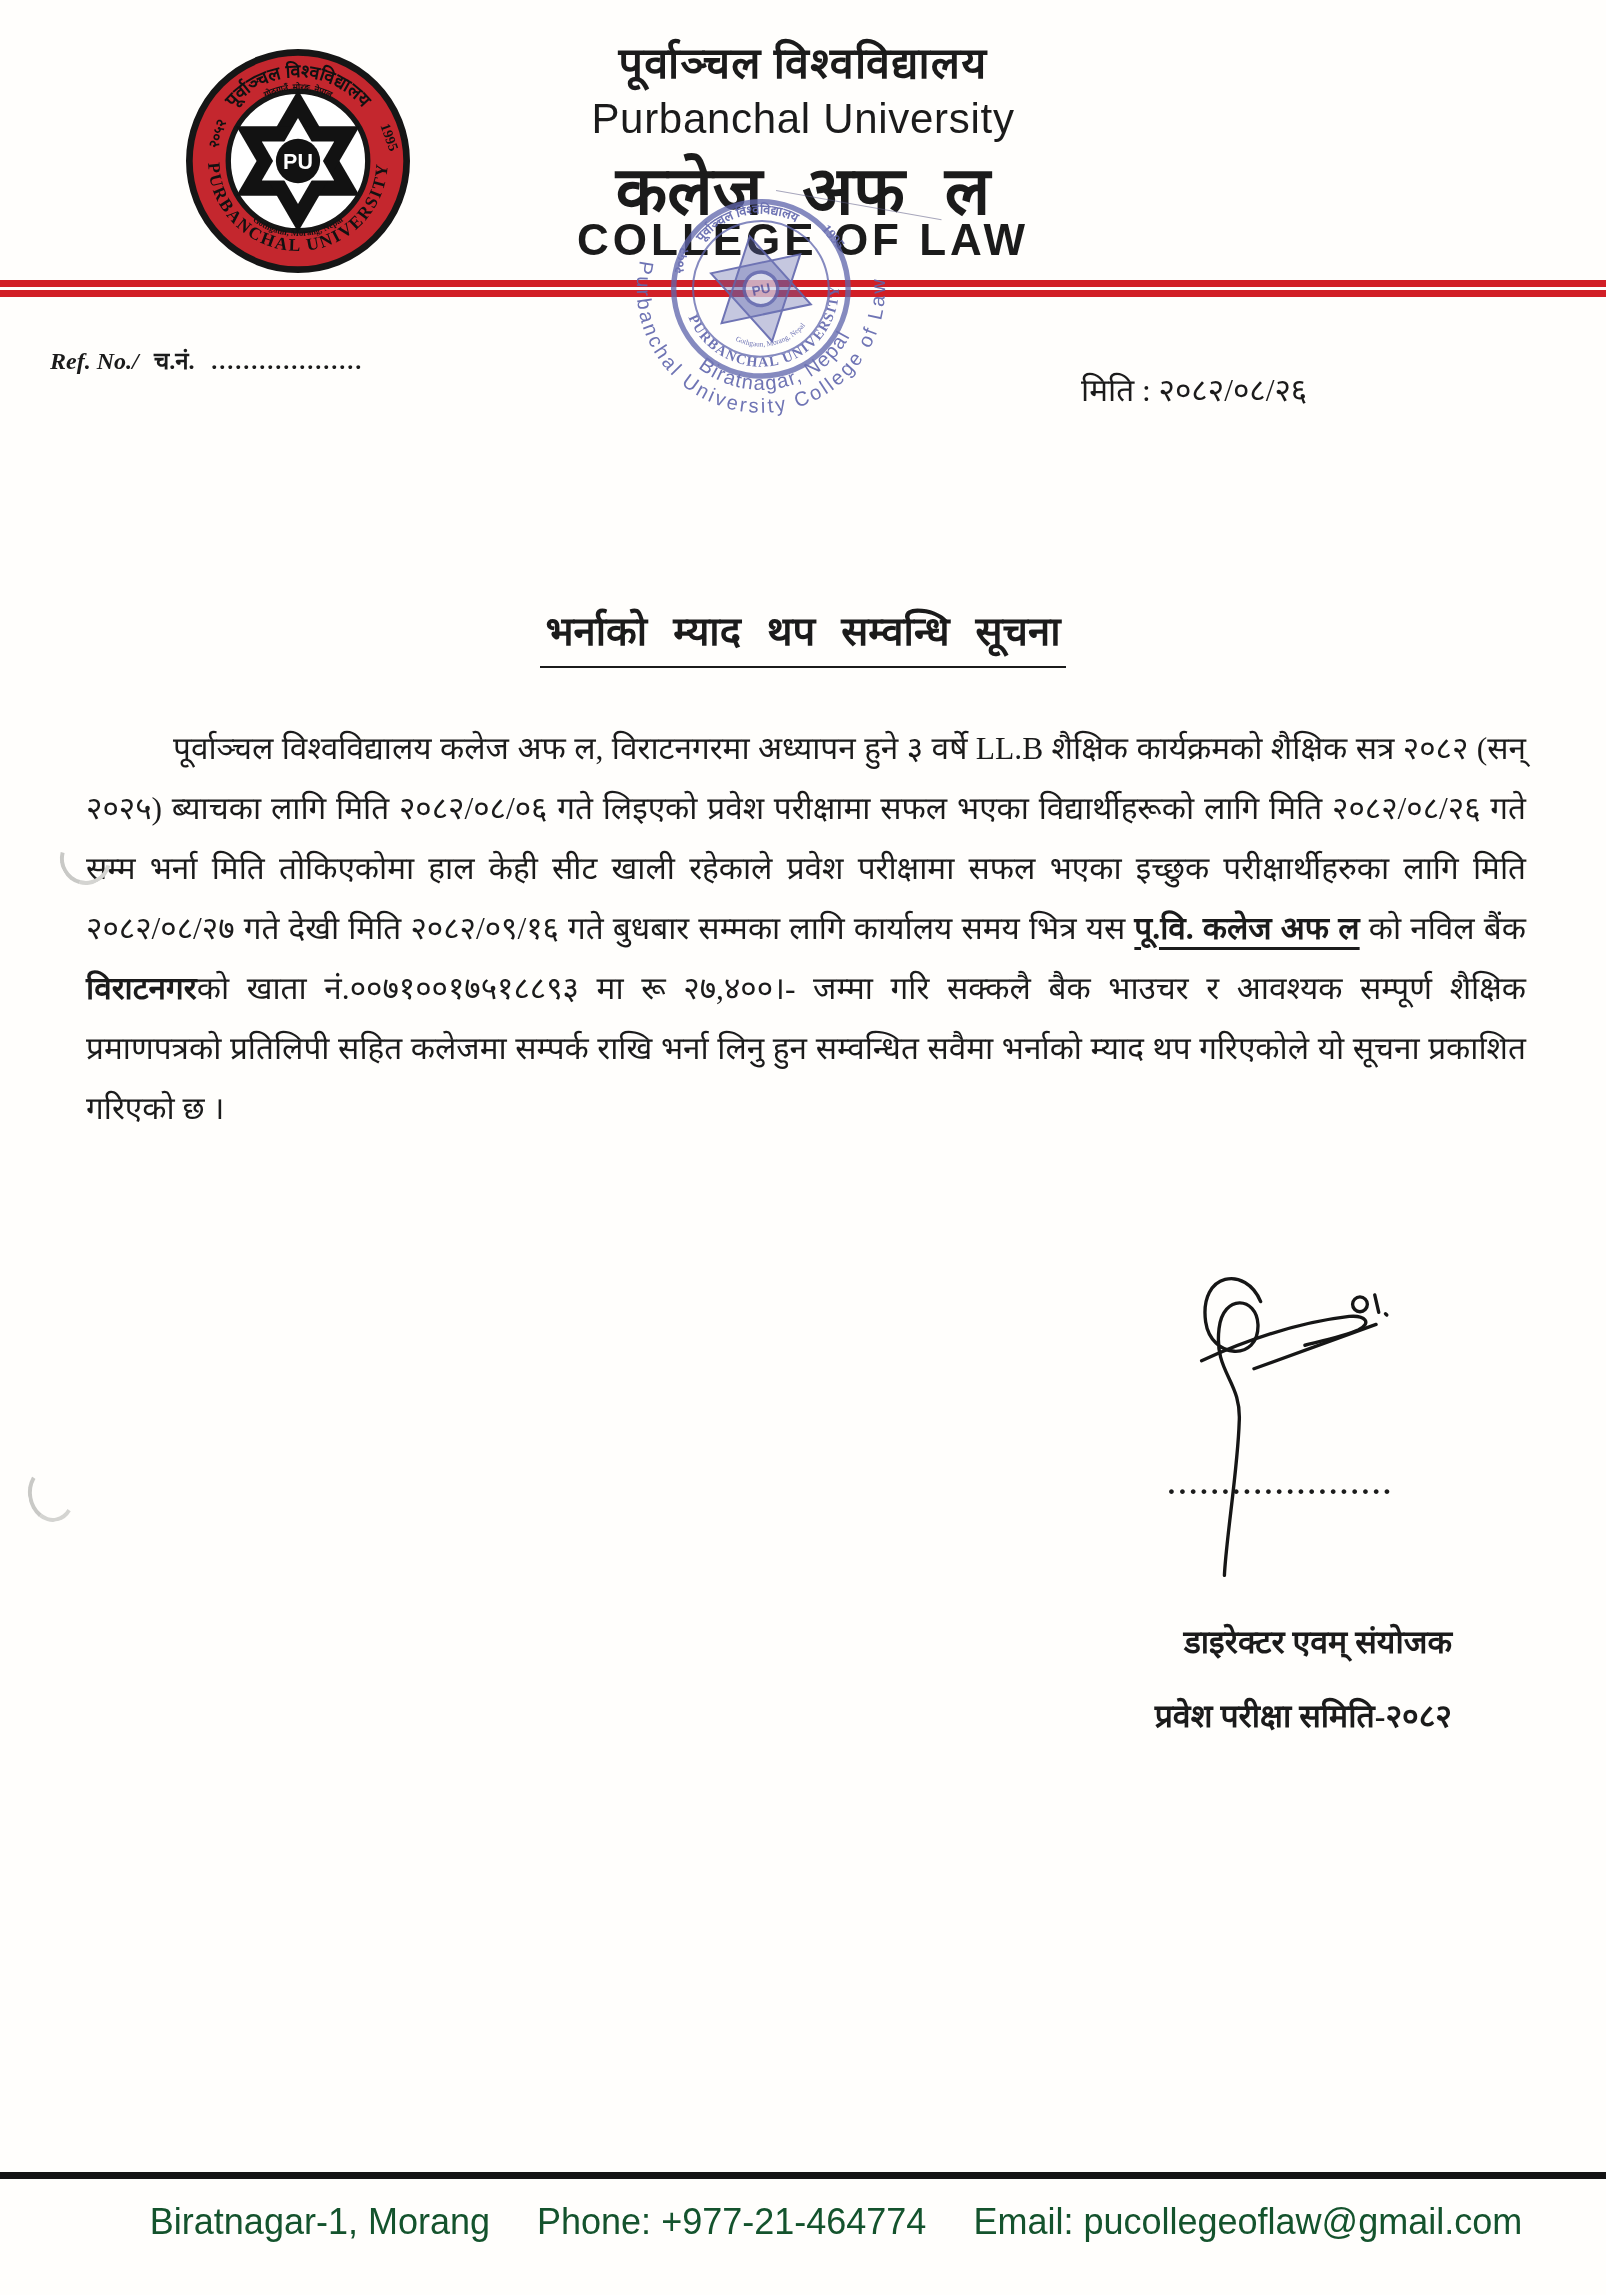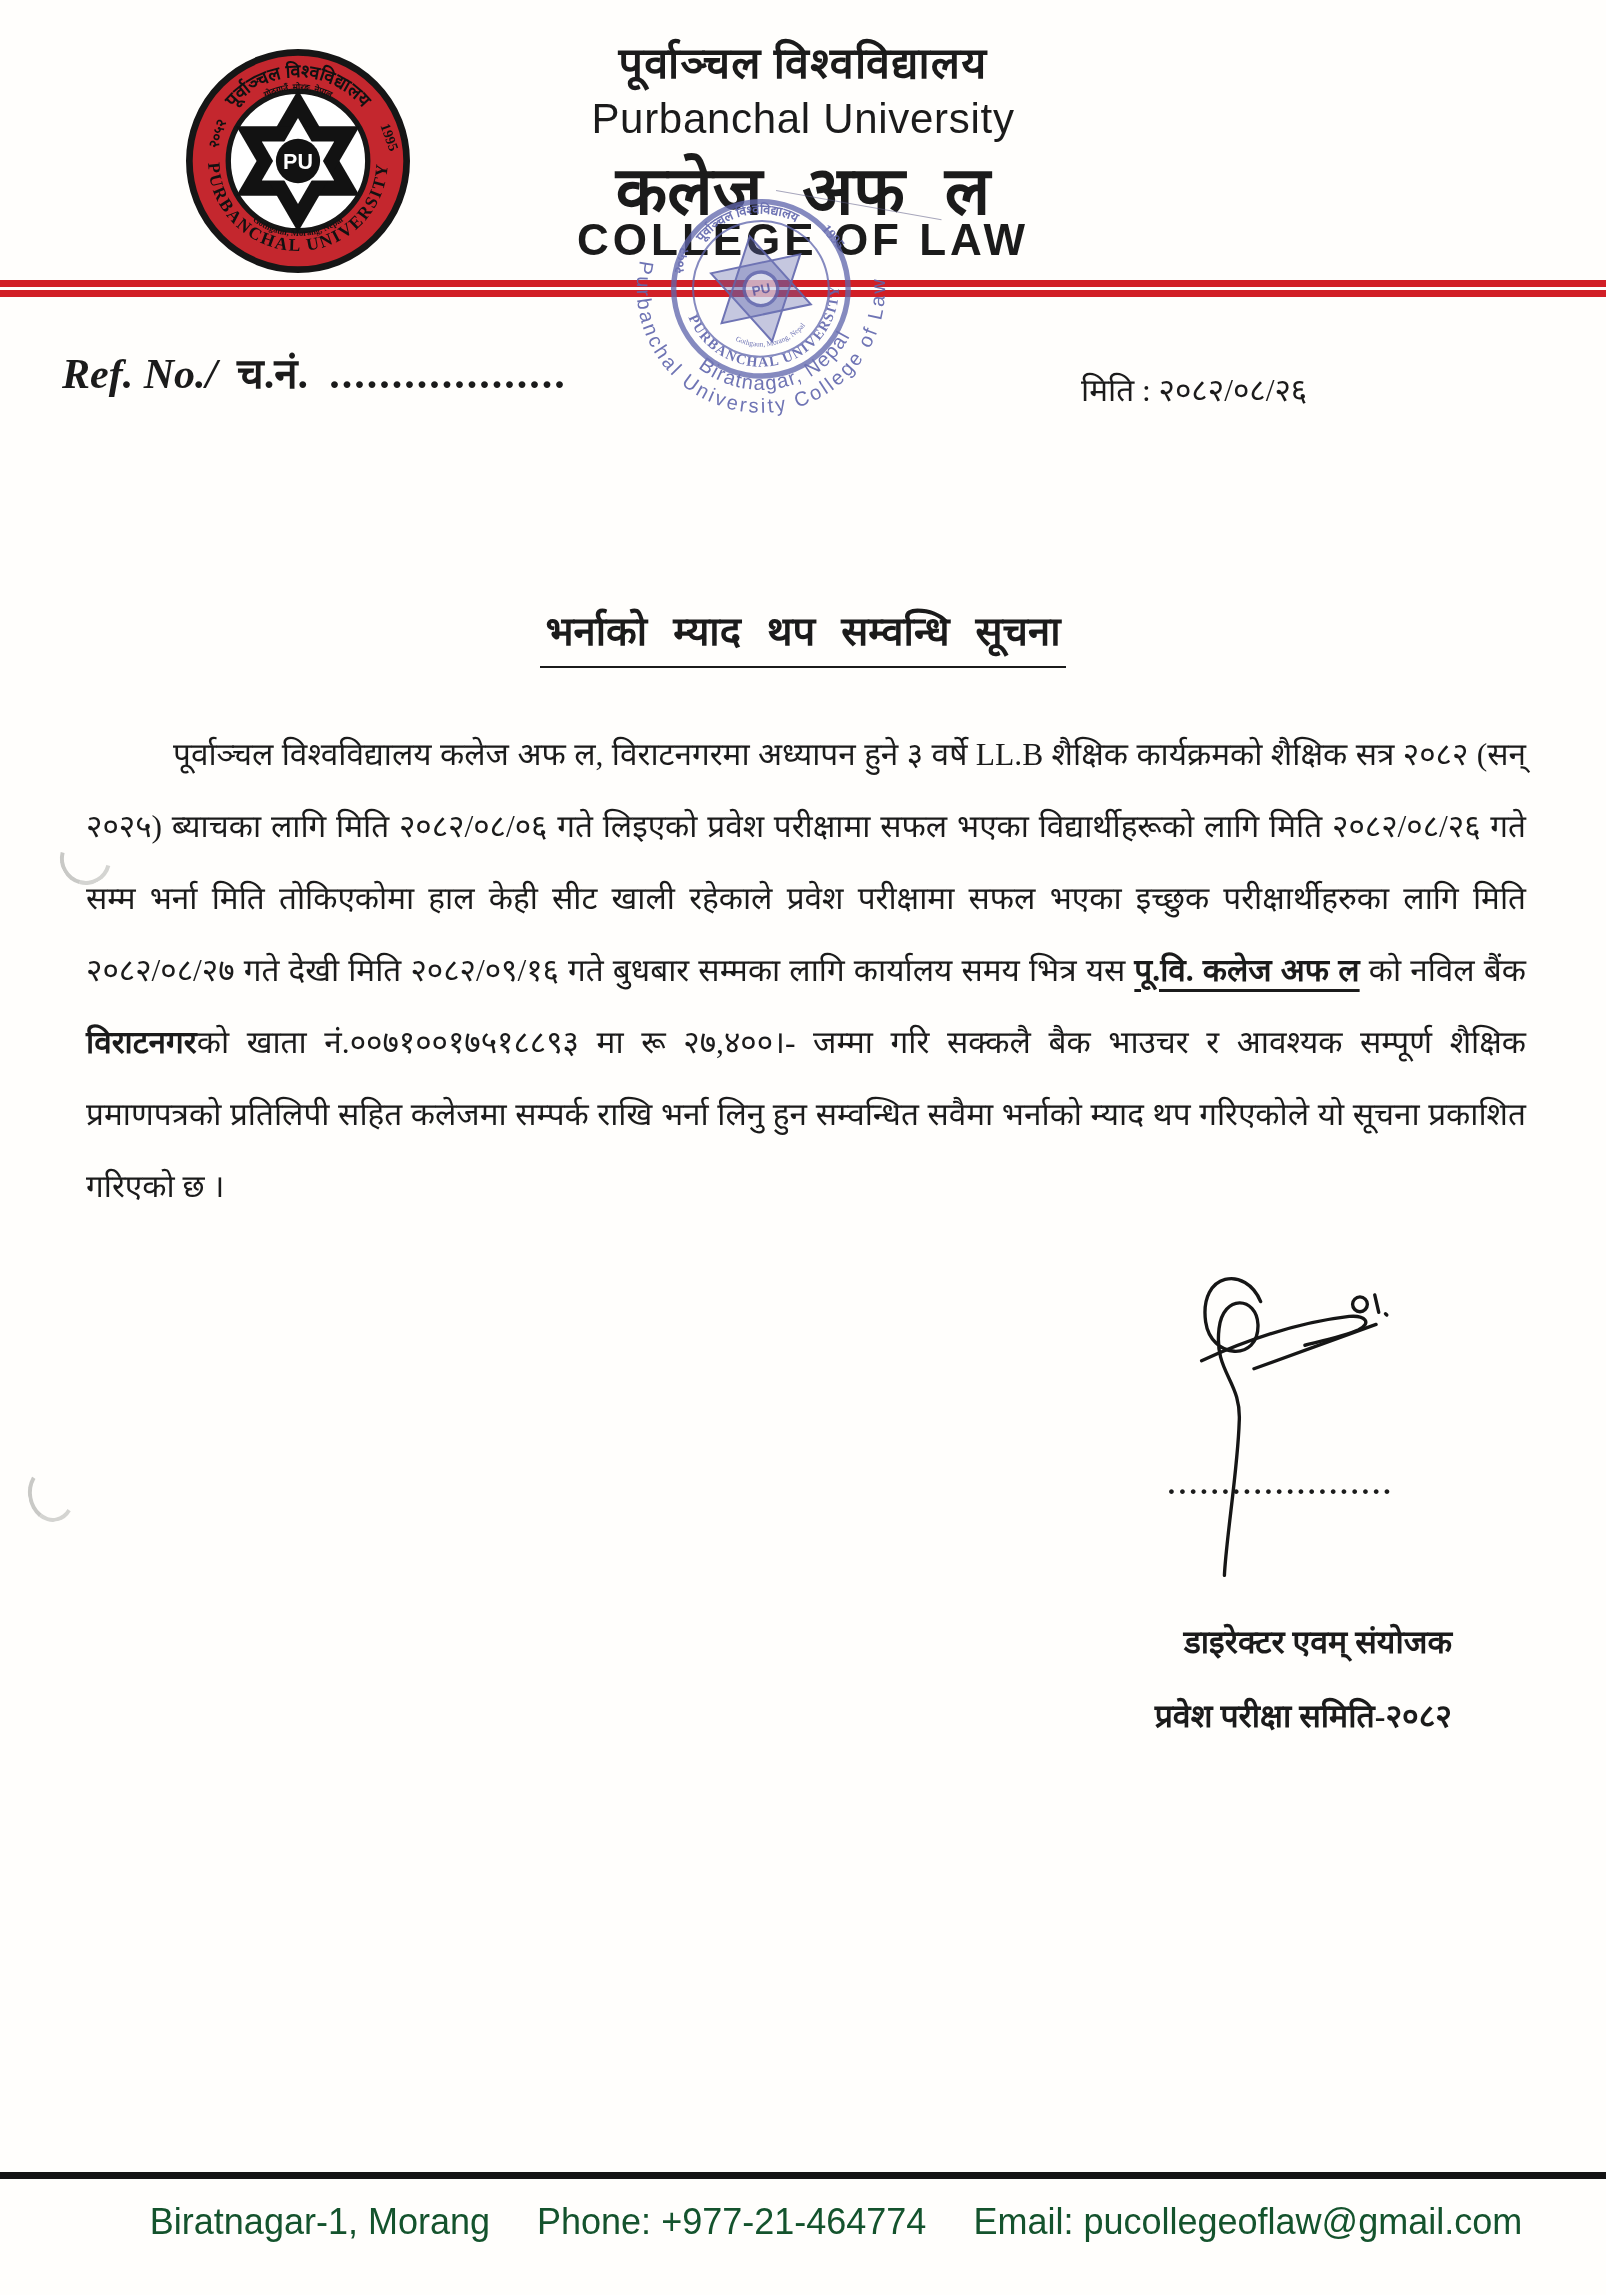--- a/index.html
+++ b/index.html
@@ -14,31 +14,31 @@
   .uni-en{top:95px;font-family:"Liberation Sans","DejaVu Sans",sans-serif;font-size:42px;letter-spacing:0.7px;}
   .col-np{top:142px;font-size:67px;font-weight:700;word-spacing:23px;}
   .col-en{top:215px;font-family:"Liberation Sans","DejaVu Sans",sans-serif;font-size:44px;font-weight:700;letter-spacing:4px;}
   .redline{position:absolute;left:0;width:100%;height:6.7px;background:#d11f26;}
   .r1{top:280px;} .r2{top:290px;}
   .scratch{position:absolute;left:776px;top:190px;width:168px;height:1.3px;
     background:rgba(95,95,135,.55);transform:rotate(10deg);transform-origin:left center;}
   
   .stamp{position:absolute;left:602px;top:141px;width:322px;height:322px;opacity:.9;}
   
-  .refrow{position:absolute;left:62px;top:343px;font-size:42px;}
+  .refrow{position:absolute;left:50px;top:343px;font-size:24px;}
   .ref-en{font-weight:700;font-style:italic;}
   .ref-np{font-weight:700;margin-left:9.4px;}
   .ref-dots{letter-spacing:2px;margin-left:10.7px;font-weight:700;}
   .date{position:absolute;left:1081px;top:367px;font-size:31.5px;}
   
   .title-wrap{position:absolute;left:0;top:602px;width:100%;text-align:center;}
   .title{display:inline-block;font-size:40px;font-weight:700;word-spacing:16px;
     border-bottom:2.7px solid #1b1b1b;padding:0 5.4px 9.4px 5.4px;}
   .body-text{position:absolute;left:86px;top:719px;width:1440px;margin:0;
-    font-size:31.5px;line-height:72px;text-align:justify;text-indent:87px;}
+    font-size:31.5px;line-height:60px;text-align:justify;text-indent:87px;}
   .b{font-weight:700;}
   .bu{font-weight:700;text-decoration:underline;text-underline-offset:8px;}
   
   .sig-art{position:absolute;left:1160px;top:1260px;width:255px;height:349px;pointer-events:none;}
   .sig-dots{position:absolute;left:1073px;top:1468px;width:416px;text-align:center;
     font-size:29.5px;font-weight:700;letter-spacing:3.4px;}
   .sig-name{position:absolute;left:1036px;top:1530px;width:416px;text-align:center;font-size:33px;font-weight:600;}
   .sig-role{position:absolute;left:1036px;top:1619px;width:416px;text-align:right;font-size:32px;font-weight:600;}
   .sig-comm{position:absolute;left:1036px;top:1693px;width:416px;text-align:right;font-size:32px;font-weight:600;}
   

